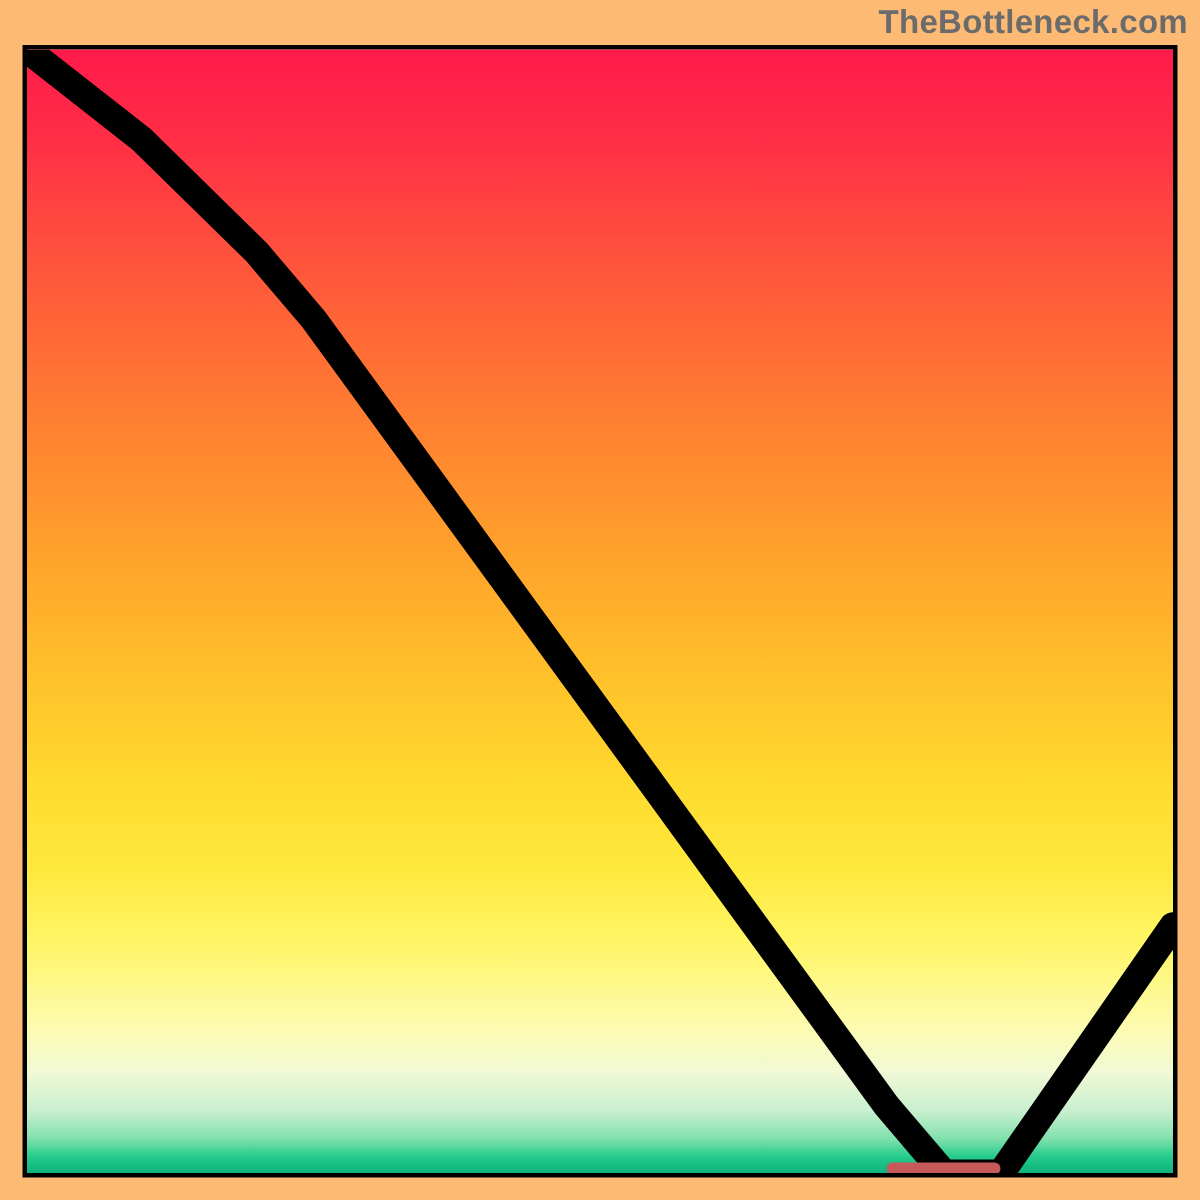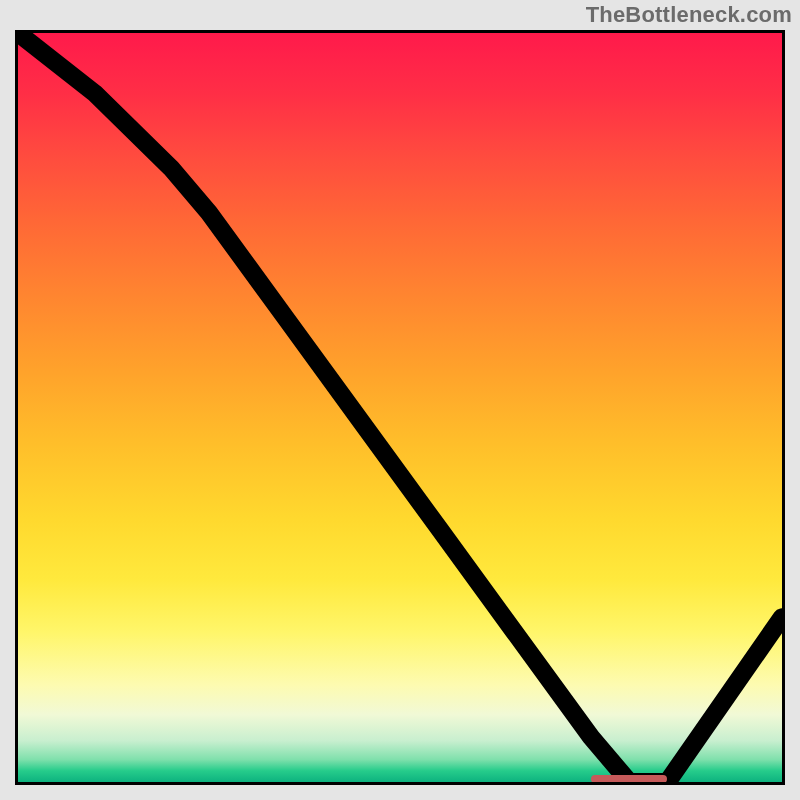--- a/index.html
+++ b/index.html
@@ -8,21 +8,21 @@
     width: 800px;
     height: 800px;
     overflow: hidden;
     background: #fff;
     font-family: Arial, Helvetica, sans-serif;
   }
   .frame {
     position: relative;
     width: 800px;
     height: 800px;
-    background: #e5e5e5;
+    background: #fdba74;
   }
   .watermark {
     position: absolute;
     top: 2px;
     right: 8px;
     font-size: 22px;
     font-weight: 600;
     color: #6b6b6b;
     letter-spacing: 0.2px;
     user-select: none;

